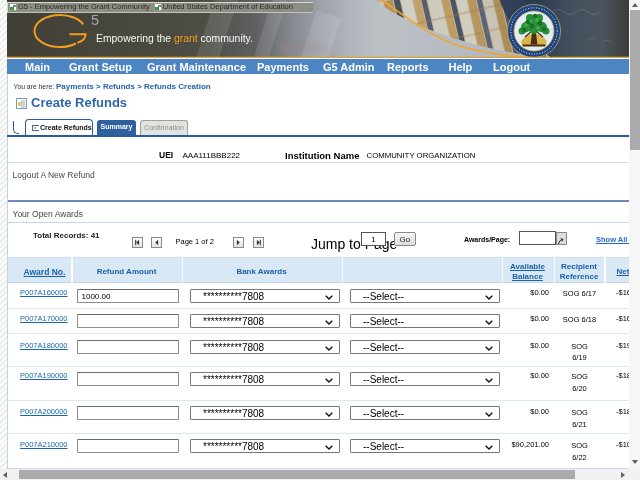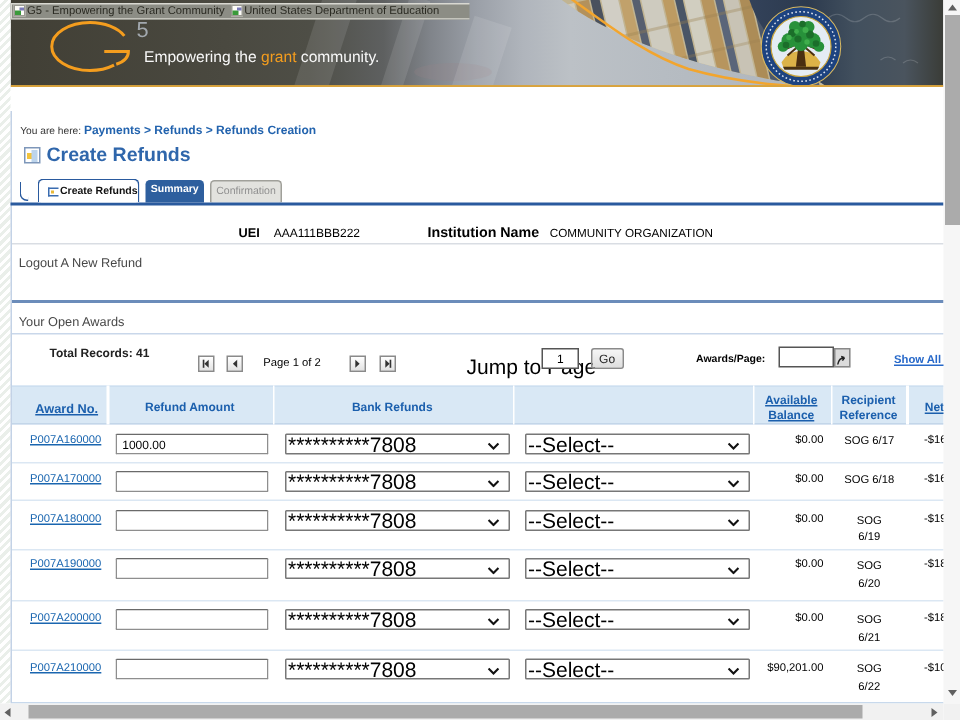--- a/index.html
+++ b/index.html
@@ -42,21 +42,21 @@
 .gray{color:#474747;}
 .red{color:#cc2200;}
 
 #thead{left:8px;top:256.5px;width:621px;height:26.5px;background:#d9e8f5;border-bottom:1px solid #c3d6e9;border-top:1px solid #cddff0;}
 .thsep{top:257px;width:1.5px;height:26px;background:#ffffff;}
 .th{color:#1b5fad;font-weight:bold;font-size:8px;line-height:10px;text-align:center;}
 .rowsep{left:8px;width:621px;height:1px;background:#dbe7f3;}
 .alink{color:#1a66b0;font-size:7.5px;text-decoration:underline;}
 .cell{font-size:7.5px;color:#000;}
 .inp{border:1px solid #8e8e8e;border-top-color:#6a6a6a;border-radius:1px;background:#fff;font-size:8px;line-height:9px;padding:2px 0 0 4px;height:13.5px;}
-.sel{border:1px solid #777777;border-radius:1px;background:#fff;font-size:14px;line-height:9px;padding:2px 0 0 1px;height:13.5px;position:absolute;white-space:nowrap;}
+.sel{border:1px solid #777777;border-radius:1px;background:#fff;font-size:10px;line-height:9px;padding:2px 0 0 12px;height:13.5px;position:absolute;white-space:nowrap;}
 .sel svg{position:absolute;top:4.5px;}
 
 #vsb{left:629px;top:0;width:11px;height:469px;background:#f6f6f6;z-index:9;}
 #vthumb{position:absolute;left:0.5px;top:10px;width:10px;height:140px;background:#ababab;}
 #hsb{left:0;top:469px;width:629px;height:11px;background:#f1f1f1;z-index:9;}
 #hthumb{position:absolute;left:19px;top:1px;width:556px;height:9px;background:#ababab;}
 #corner{left:629px;top:469px;width:11px;height:11px;background:#f1f1f1;z-index:9;}
 .sbarrow{position:absolute;width:0;height:0;}
 </style>
 </head>
@@ -167,20 +167,30 @@
     </g>
 
     <ellipse cx="53" cy="31" rx="25.5" ry="16" fill="none" stroke="#f49d1e" stroke-width="2" stroke-dasharray="0 16.5 107.5 9.5"></ellipse>
     <path d="M 70.5,42.8 C 75.5,41.2 78.6,38.4 78.6,34.3 L 62.5,34.3" stroke="#f49d1e" stroke-width="2" fill="none"></path>
     <text x="84" y="24.5" font-size="14.5" fill="#a2a8ae" font-family="Liberation Sans, sans-serif">5</text>
     <text x="89" y="41.5" font-size="10.4" fill="#f8f8f8" font-family="Liberation Sans, sans-serif">Empowering the <tspan fill="#f49d1e">grant</tspan> community.</text>
     <rect x="0" y="56.7" width="622" height="1.3" fill="#d9a33c"></rect>
   </svg>
   <div class="abs" id="stripes"></div>
   <div class="abs" id="altstrip"><span class="brokenico"><i></i><u></u></span>G5 - Empowering the Grant Community <span class="brokenico" style="margin-left:2px"><i></i><u></u></span>United States Department of Education</div>
+  <div class="abs navbar">
+    <span style="left:18px">Main</span>
+    <span style="left:62px">Grant Setup</span>
+    <span style="left:140px">Grant Maintenance</span>
+    <span style="left:250px">Payments</span>
+    <span style="left:316px">G5 Admin</span>
+    <span style="left:380px">Reports</span>
+    <span style="left:441.5px">Help</span>
+    <span style="left:486px">Logout</span>
+  </div>
   <div class="abs crumb" style="left:13.5px"><span style="font-size:6.8px">You are here: </span><b>Payments</b> <b>&gt;</b> <b>Refunds</b> <b>&gt;</b> <b>Refunds Creation</b></div>
   <div class="abs" id="hdricon">
       <span class="y"></span>
       <span class="b"></span>
     </div>
   <div class="abs" id="hdrtext">Create Refunds</div>
   <div class="abs" id="tabspacer"></div>
   <div class="abs tab" id="tab1">
       <span class="ticon">
         <i></i>
@@ -241,21 +251,21 @@
 
   <div class="abs" id="thead"></div>
   <div class="abs thsep" style="left:71px"></div>
   <div class="abs thsep" style="left:181.5px"></div>
   <div class="abs thsep" style="left:341.5px"></div>
   <div class="abs thsep" style="left:501.5px"></div>
   <div class="abs thsep" style="left:553.5px"></div>
   <div class="abs thsep" style="left:604px"></div>
   <div class="abs th" style="left:23.5px;top:266.5px;font-size:8.5px;text-decoration:underline">Award No.</div>
   <div class="abs th" style="left:72px;top:266.5px;width:109px">Refund Amount</div>
-  <div class="abs th" style="left:182px;top:266.5px;width:159px">Bank Refunds</div>
+  <div class="abs th" style="left:182px;top:266.5px;width:159px">Bank Awards</div>
   <div class="abs th" style="left:502px;top:261.5px;width:51px;text-decoration:underline;white-space:normal">Available Balance</div>
   <div class="abs th" style="left:554px;top:261.5px;width:50px;white-space:normal">Recipient Reference</div>
   <div class="abs th" style="left:616.5px;top:266.5px;text-decoration:underline">Net Paym</div>
 
   <div class="abs alink" style="left:20px;top:287.5px">P007A160000</div>
     <div class="abs inp" style="left:76.5px;top:289px;width:102px">1000.00</div>
     <div class="sel" style="left:190px;top:289px;width:150px">**********7808<svg width="8" height="5" viewBox="0 0 8 5" style="right:6px">
         <path d="M0.7,0.7 L4,4 L7.3,0.7" stroke="#111" stroke-width="1.4" fill="none"></path>
       </svg></div>
     <div class="sel" style="left:350px;top:289px;width:150px">--Select--<svg width="8" height="5" viewBox="0 0 8 5" style="right:6px">

